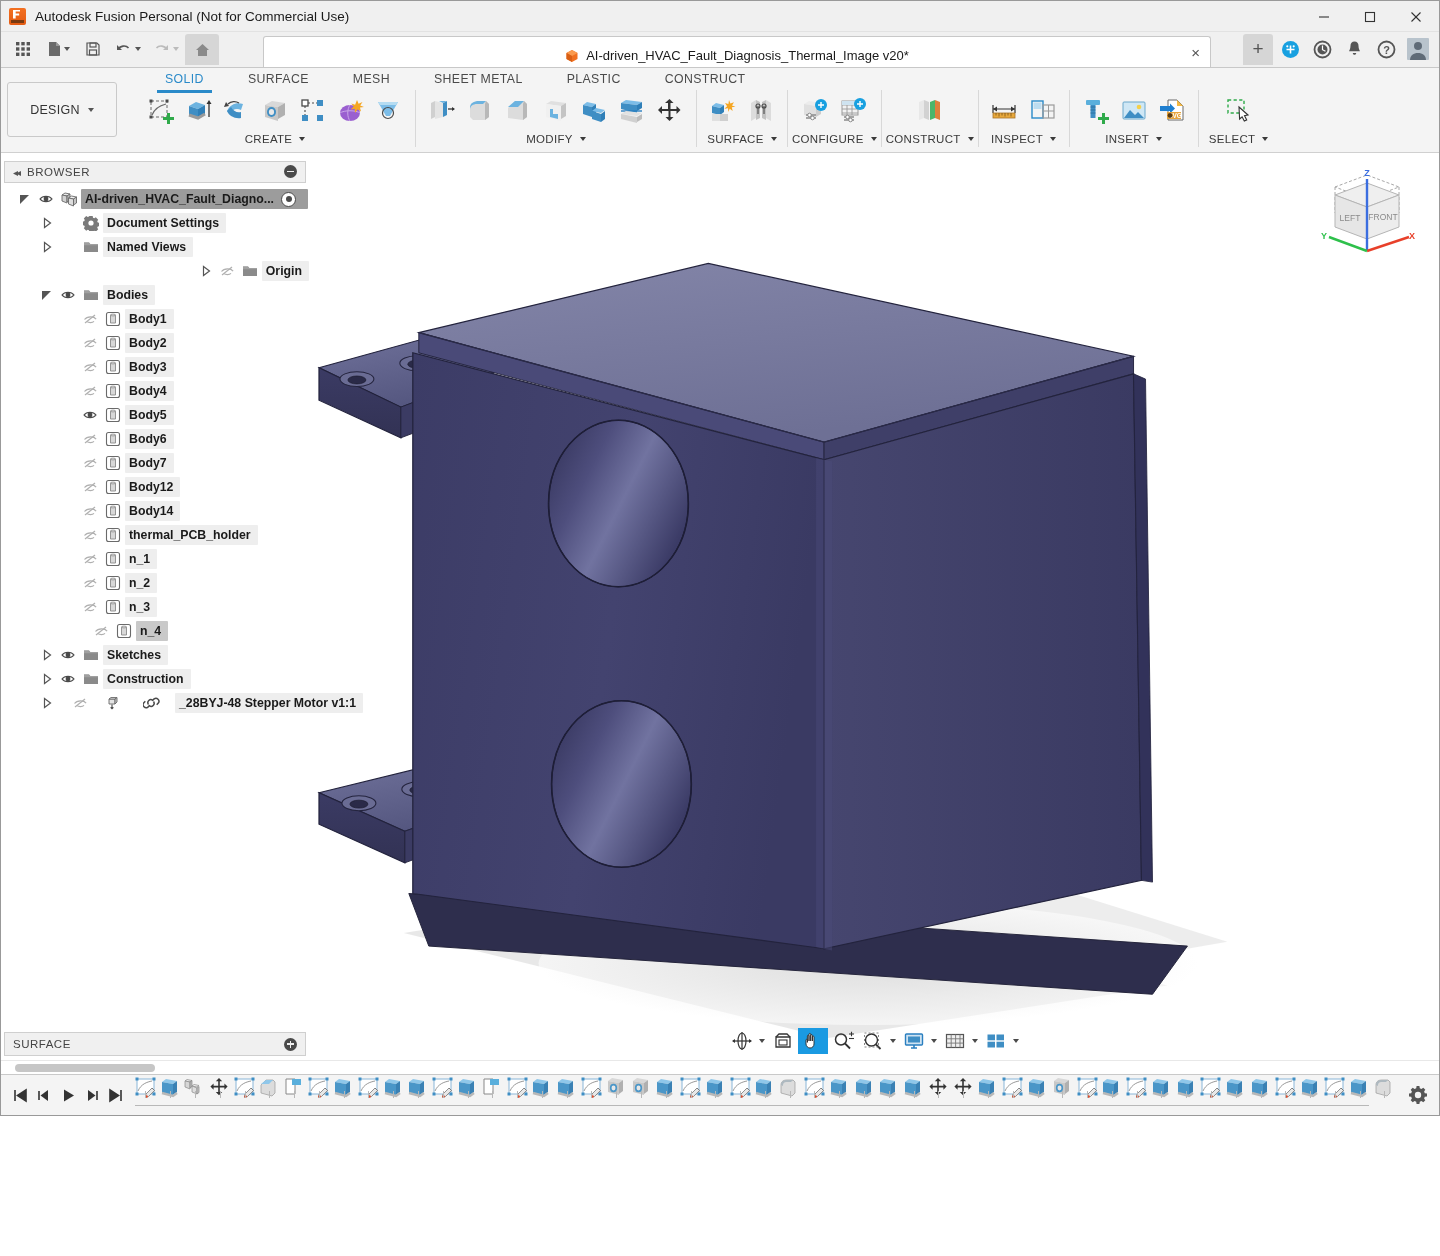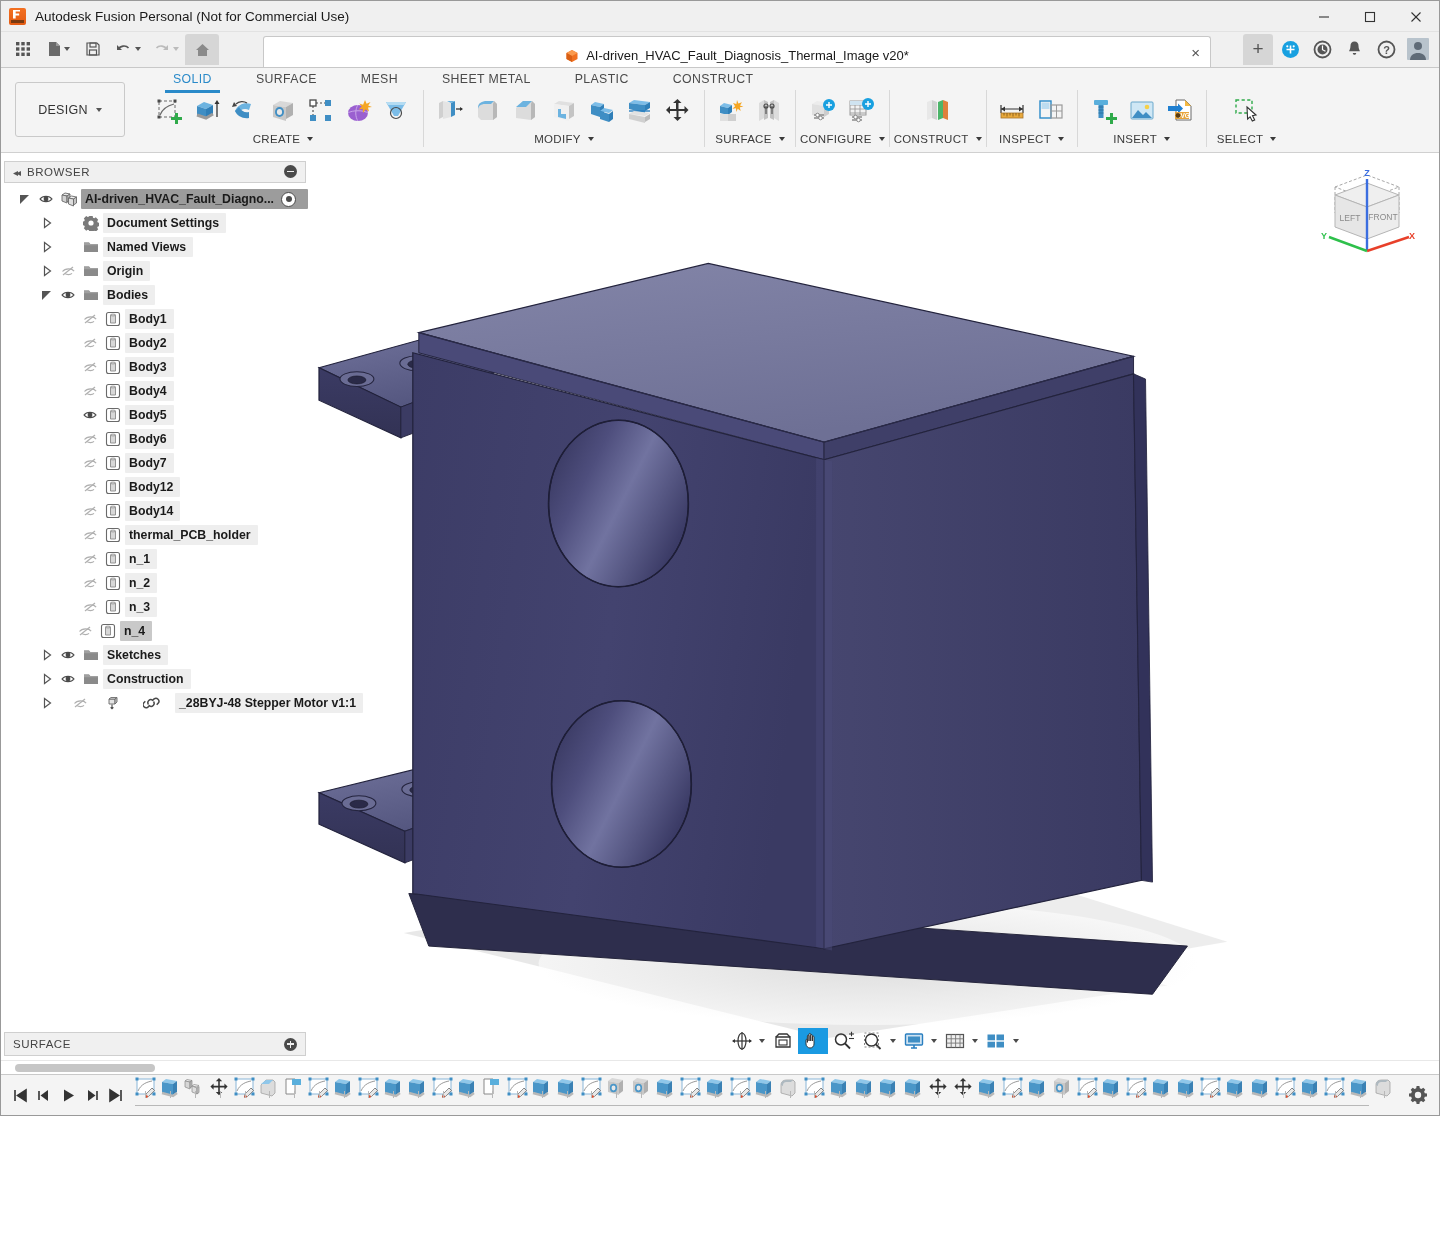--- a/index.html
+++ b/index.html
@@ -83,21 +83,21 @@
 
   
   .ribbon {
     height: 85px; min-height:85px;
     background: #f4f4f4;
     display:flex; align-items:flex-start;
     border-bottom: 1px solid #d0d0d0;
     position: relative;
   }
   .design-box {
-    width: 110px; height: 55px; margin: 14px 10px 0 14px;
+    width: 110px; height: 55px; margin: 14px 10px 0 6px;
     border:1px solid #c9c9c9; border-radius:3px; background:#f4f4f4;
     display:flex;align-items:center;justify-content:center; gap:5px;
     font-size:12.5px; color:#333; letter-spacing:.3px;
   }
   .tabs-area { flex:1; position:relative; height:85px; }
   .env-tabs { display:flex; gap:0; padding-left: 16px; height: 22px; align-items:center; }
   .env-tab {
     font-size: 12.3px; color:#4a4a4a; letter-spacing:.4px;
     padding: 0 22px; height:22px; line-height:22px; position:relative; white-space:nowrap;
   }
@@ -694,21 +694,21 @@
             </span>
             <span class="eye"></span>
             <span class="nico">
               <svg width="16" height="16" viewBox="0 0 16 16">
                 <path d="M1 3.5h5l1.3 1.5H15v8H1z" fill="#8a8a8a"></path>
                 <path d="M1 3.5h5l1.3 1.5H15v1.2H1z" fill="#a0a0a0"></path>
               </svg>
             </span>
             <span class="nlabel">Named Views</span>
           </div>
-          <div class="node" style="padding-left: 36px;">
+          <div class="node" style="padding-left: 36px; justify-content: flex-end;">
             <span class="tw">
               <svg width="14" height="14" viewBox="0 0 14 14">
                 <path d="M4.5 2.5l6 4.5-6 4.5z" fill="none" stroke="#555" stroke-width="1.2"></path>
               </svg>
             </span>
             <span class="eye">
               <svg width="14" height="14" viewBox="0 0 14 14">
                 <path d="M1.5 7.5c2.6-3.4 9.4-3.4 11.6-.4" fill="none" stroke="#b0b0b0" stroke-width="1.2"></path>
                 <path d="M4 9.6c1.6 1.3 5.4 1.3 7-.2" fill="none" stroke="#b0b0b0" stroke-width="1.2"></path>
                 <path d="M2 11L12 3" stroke="#b0b0b0" stroke-width="1.2"></path>
@@ -968,21 +968,21 @@
             </span>
             <span class="nico">
               <svg width="16" height="16" viewBox="0 0 16 16">
                 <rect x="1.5" y="1.5" width="13" height="13" rx="2" fill="#fff" stroke="#6a6a6a" stroke-width="1.1"></rect>
                 <path d="M5.5 4h5v8h-5z" fill="#d8d8d8" stroke="#8a8a8a" stroke-width="0.9"></path>
                 <ellipse cx="8" cy="4" rx="2.5" ry="0.9" fill="#eee" stroke="#8a8a8a" stroke-width="0.8"></ellipse>
               </svg>
             </span>
             <span class="nlabel">n_3</span>
           </div>
-          <div class="node sel" style="padding-left: 53px;">
+          <div class="node sel" style="padding-left: 69px;">
             <span class="tw"></span>
             <span class="eye">
               <svg width="14" height="14" viewBox="0 0 14 14">
                 <path d="M1.5 7.5c2.6-3.4 9.4-3.4 11.6-.4" fill="none" stroke="#b0b0b0" stroke-width="1.2"></path>
                 <path d="M4 9.6c1.6 1.3 5.4 1.3 7-.2" fill="none" stroke="#b0b0b0" stroke-width="1.2"></path>
                 <path d="M2 11L12 3" stroke="#b0b0b0" stroke-width="1.2"></path>
               </svg>
             </span>
             <span class="nico">
               <svg width="16" height="16" viewBox="0 0 16 16">

